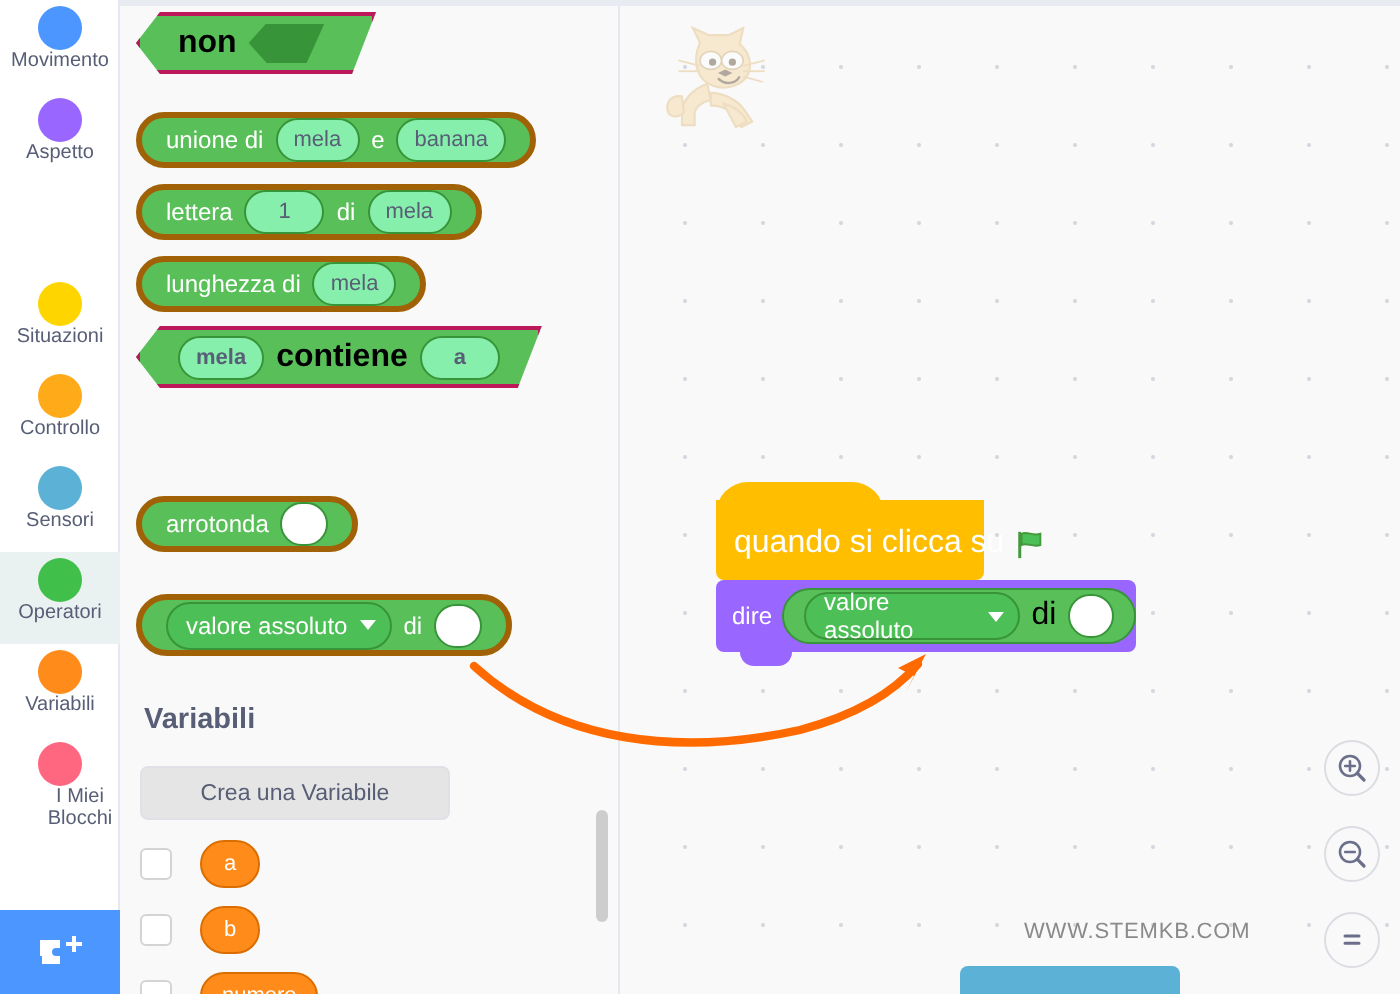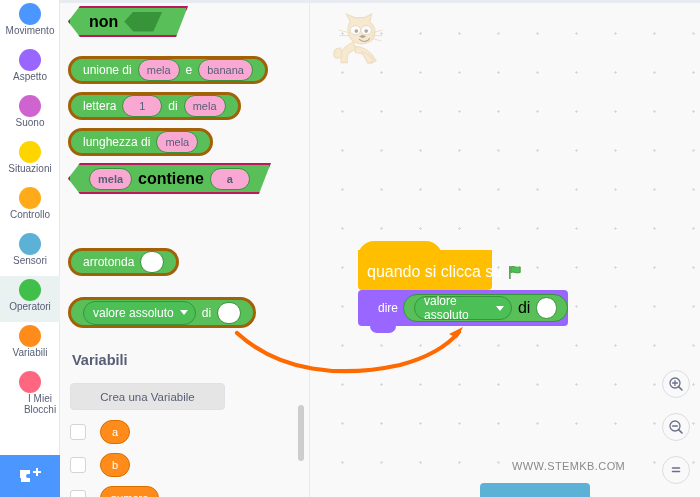--- a/index.html
+++ b/index.html
@@ -55,21 +55,21 @@
   .op{ background:#59c059;border:3px solid #a16207;border-radius:14px;height:28px;padding:0 9px;}
   .op-bool{
     background:#59c059;border:2px solid #be185d;height:27px;padding:0 16px;
     clip-path:polygon(12px 0,100% 0,100% 0,calc(100% - 12px) 100%,12px 100%,0 50%);
     border-radius:0;
     font-weight:bold;
   }
   .hexwrap{position:absolute;}
   .txt{padding:0 3px;}
   .oval-input{
-    background:#f9a8d4;border:1px solid #389438;border-radius:12px;
+    background:#86efac;border:1px solid #389438;border-radius:12px;
     height:20px;min-width:22px;padding:0 8px;margin:0 3px;
     display:flex;align-items:center;justify-content:center;
     color:#575e75;font-size:11px;cursor:text;
   }
   .round-empty{
     background:#ffffff;border:1px solid #389438;border-radius:12px;
     height:20px;width:22px;margin:0 3px;cursor:text;
   }
   .bool-input{
     background:#389438;height:20px;width:38px;margin:0 3px;
@@ -131,21 +131,21 @@
   #hat-block:before{
     content:"";position:absolute;left:0;top:-9px;width:84px;height:18px;
     background:#ffbf00;border-radius:16px 16px 0 0;
   }
   #hat-label{
     position:absolute;left:9px;top:13px;color:#ffffff;font-size:16px;white-space:nowrap;
     display:flex;align-items:center;
   }
   #say-block{
     position:relative;margin-top:0;width:210px;height:36px;background:#9966ff;
-    border-radius:4px;display:flex;align-items:center;padding-left:20px;
+    border-radius:4px;display:flex;align-items:center;padding-left:8px;
     box-sizing:border-box;cursor:pointer;
   }
   #say-block:after{
     content:"";position:absolute;left:12px;bottom:-7px;width:26px;height:8px;
     background:#9966ff;border-radius:0 0 7px 7px;
   }
   #say-label{color:#ffffff;font-size:12px;margin-right:5px;}
   #embedded-op{
     background:#59c059;border:1px solid #389438;border-radius:15px;height:28px;
     display:flex;align-items:center;padding:0 7px;box-sizing:border-box;cursor:pointer;
@@ -187,24 +187,20 @@
     <div class="cat-item" style="top:0;position:absolute;">
       <div class="cat-dot" style="background:#4c97ff;"></div>
       <div class="cat-label">Movimento</div>
     </div>
 
     <div class="cat-item" style="top:46px;position:absolute;">
       <div class="cat-dot" style="background:#9966ff;"></div>
       <div class="cat-label">Aspetto</div>
     </div>
 
-    <div class="cat-item" style="top:92px;position:absolute;">
-      <div class="cat-dot" style="background:#cf63cf;"></div>
-      <div class="cat-label">Suono</div>
-    </div>
 
     <div class="cat-item" style="top:138px;position:absolute;">
       <div class="cat-dot" style="background:#ffd500;"></div>
       <div class="cat-label">Situazioni</div>
     </div>
 
     <div class="cat-item" style="top:184px;position:absolute;">
       <div class="cat-dot" style="background:#ffab19;"></div>
       <div class="cat-label">Controllo</div>
     </div>

